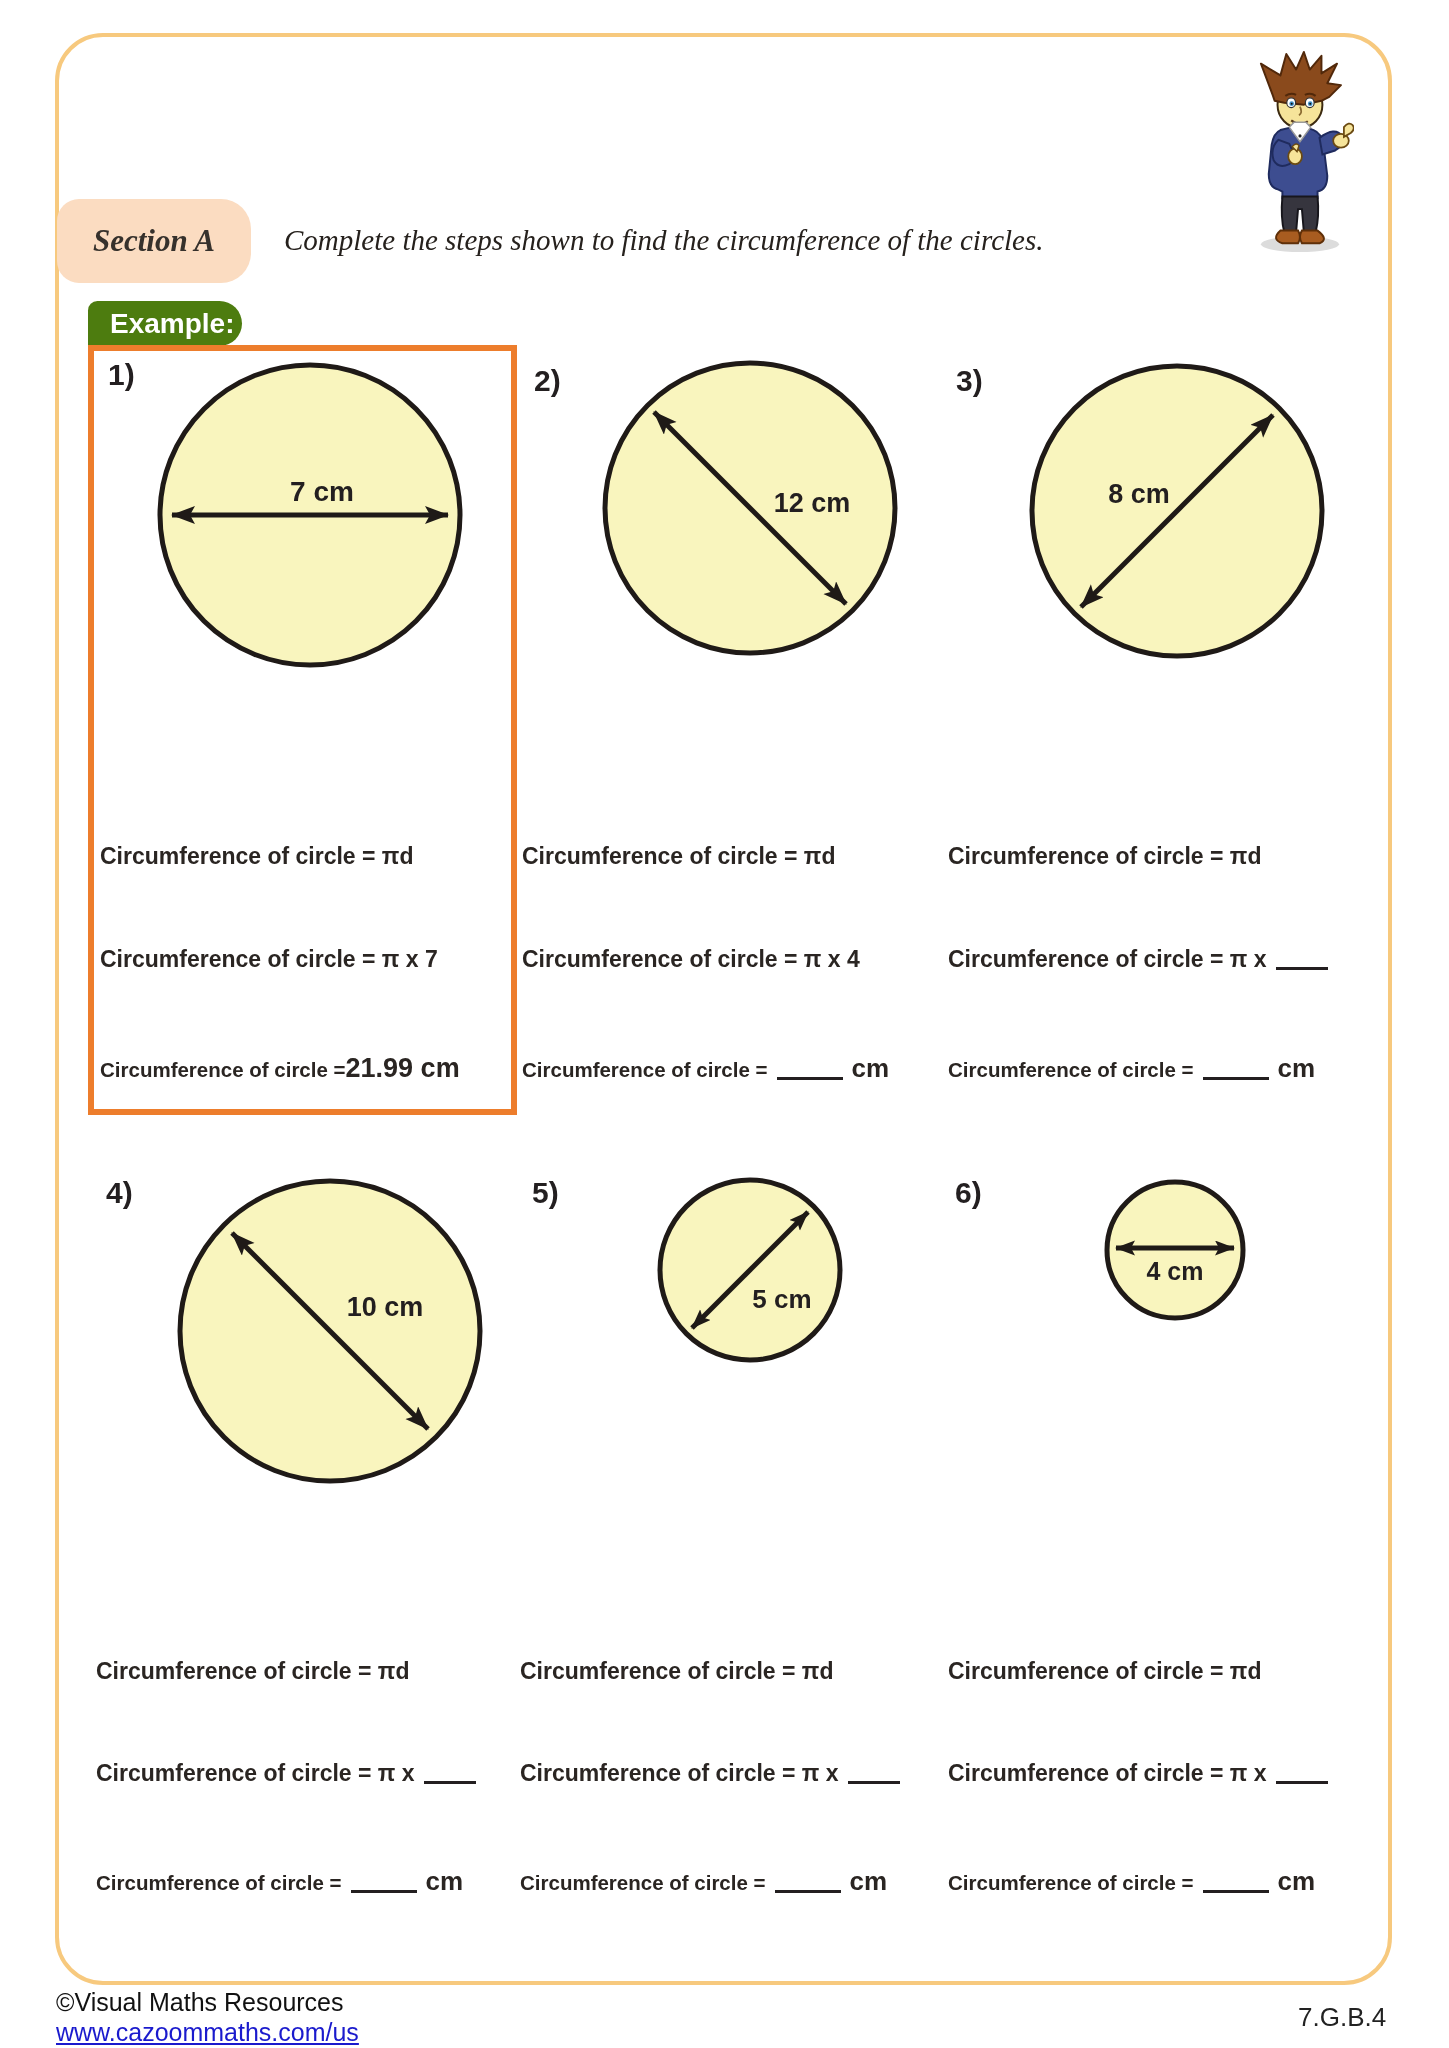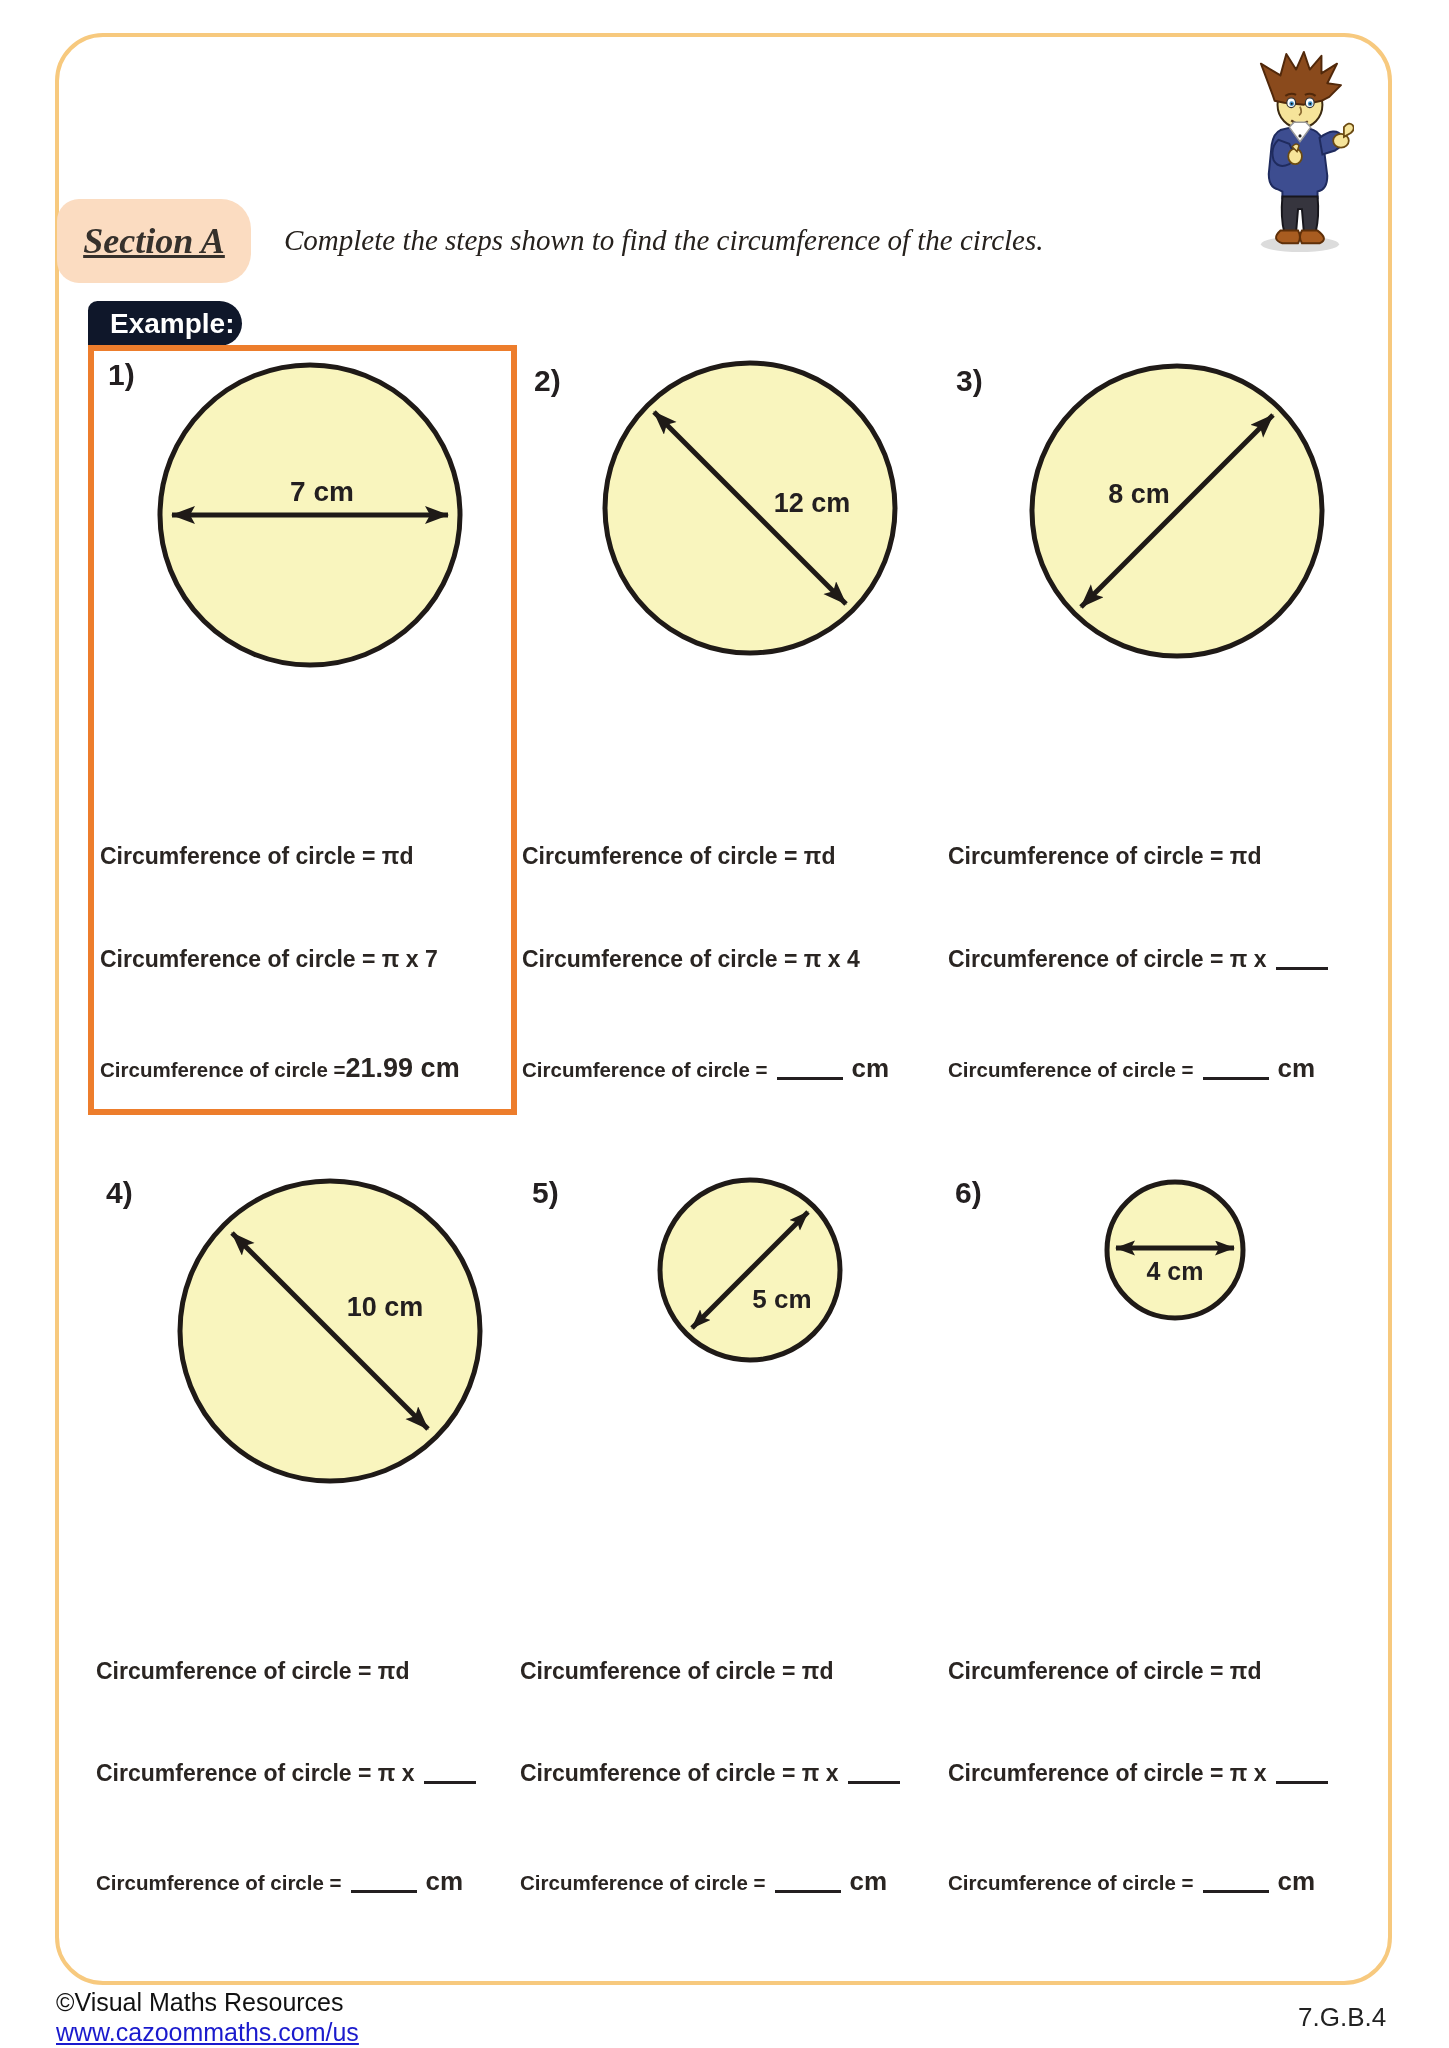--- a/index.html
+++ b/index.html
@@ -13,25 +13,25 @@
   .title-box{left:82px;top:60px;width:1138px;height:116px;background:#FAF8EF;
              border:3px solid #1b1b1b;border-radius:24px;box-sizing:border-box;
              display:flex;align-items:center;}
   .title-text{font-size:38px;font-weight:bold;color:#0d0d0d;padding-left:38px;letter-spacing:.5px;}
   .logo-wrap{left:1088px;top:74px;width:122px;text-align:center;}
   .logo-text{font-family:"Liberation Serif",serif;font-weight:bold;font-size:27px;color:#14100d;margin-top:-2px;}
   
   .section-pill{left:57px;top:199px;width:194px;height:84px;background:#FBDCC1;
                 border-radius:22px 30px 30px 22px;display:flex;align-items:center;justify-content:center;}
   .section-label{font-family:"Liberation Serif",serif;font-style:italic;font-weight:bold;
-                 font-size:36px;color:#36312C;text-decoration:underline;}
+                 font-size:31px;color:#36312C;}
   .instruction{left:284px;top:224px;font-family:"Liberation Serif",serif;font-style:italic;
                font-size:29px;color:#26211d;}
   
-  .example-tab{left:88px;top:301px;width:154px;height:45px;background:#0f172a;
+  .example-tab{left:88px;top:301px;width:154px;height:45px;background:#4d7c0f;
                border-radius:10px 24px 24px 0;display:flex;align-items:center;}
   .example-label{color:#ffffff;font-weight:bold;font-size:28px;padding-left:22px;}
   .example-box{left:88px;top:345px;width:429px;height:770px;border:6px solid #ED7D2C;box-sizing:border-box;}
   
   .pnum{font-weight:bold;font-size:30px;color:#231F20;}
   .circle-svg{position:absolute;}
   .circle-svg text{font-family:"Liberation Sans",sans-serif;font-weight:bold;fill:#231F20;}
   .fline{position:absolute;font-weight:bold;font-size:23px;color:#2a2522;white-space:nowrap;}
   .fline .pre-sm{font-size:20.5px;}
   .fline .answer{font-size:27px;}

